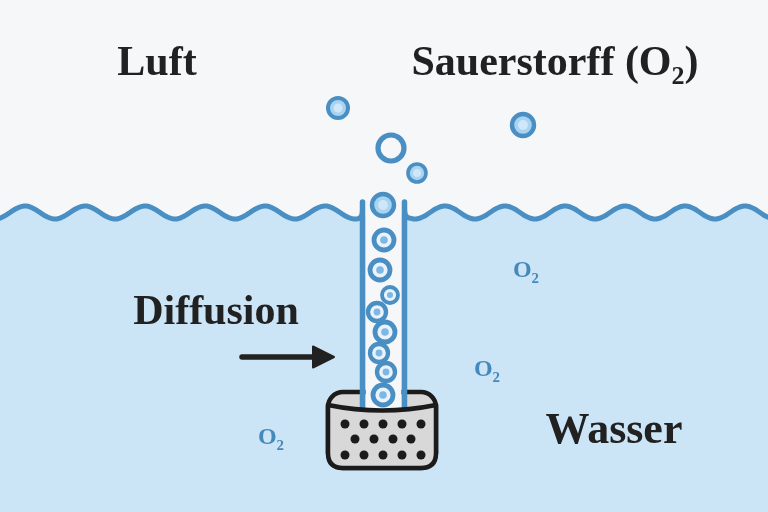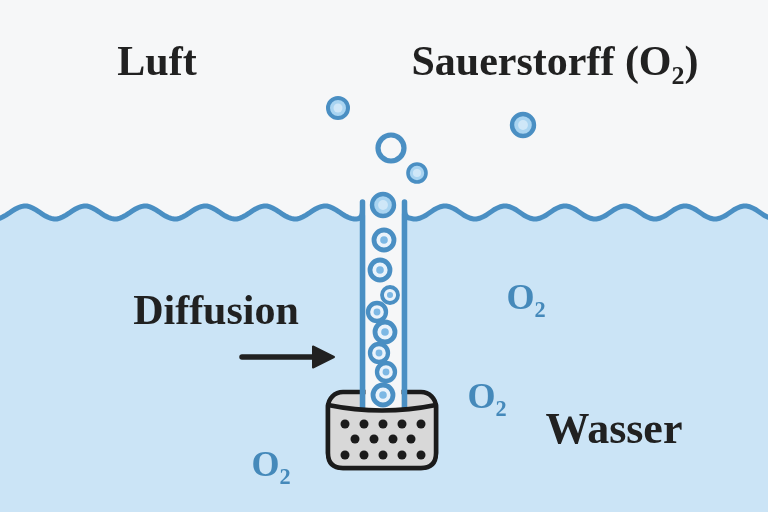--- a/index.html
+++ b/index.html
@@ -10,21 +10,21 @@
   .stage svg{position:absolute;left:0;top:0;display:block;}
   .label{
     position:absolute;transform:translate(-50%,-50%);
     font-weight:700;white-space:nowrap;line-height:1;letter-spacing:0;
   }
   .fs-main{font-size:42px;}
   .fs-water{font-size:44px;}
   .label sub{font-size:0.62em;line-height:0;}
   .o2-marker{
     position:absolute;transform:translate(-50%,-50%);
-    font-weight:700;font-size:36px;line-height:1;white-space:nowrap;margin-top:28px;
+    font-weight:700;font-size:24px;line-height:1;white-space:nowrap;
   }
   .o2-marker sub{font-size:0.62em;line-height:0;}
 </style>
 </head>
 <body>
 
 <div class="stage">
   <svg id="scene" width="768" height="512" viewBox="0 0 768 512">
       <rect x="0" y="0" width="768" height="512" fill="#f6f7f8"></rect>
       <path d="M0.0,218.1L3.0,216.8L6.0,215.1L9.0,213.2L12.0,211.1L15.0,209.3L18.0,207.7L21.0,206.6L24.0,206.0L27.0,206.1L30.0,206.9L33.0,208.2L36.0,209.9L39.0,211.8L42.0,213.9L45.0,215.8L48.0,217.3L51.0,218.4L54.0,219.0L57.0,218.9L60.0,218.1L63.0,216.8L66.0,215.1L69.0,213.2L72.0,211.1L75.0,209.3L78.0,207.7L81.0,206.6L84.0,206.0L87.0,206.1L90.0,206.9L93.0,208.2L96.0,209.9L99.0,211.8L102.0,213.9L105.0,215.8L108.0,217.3L111.0,218.4L114.0,219.0L117.0,218.9L120.0,218.1L123.0,216.8L126.0,215.1L129.0,213.2L132.0,211.1L135.0,209.3L138.0,207.7L141.0,206.6L144.0,206.0L147.0,206.1L150.0,206.9L153.0,208.2L156.0,209.9L159.0,211.8L162.0,213.9L165.0,215.8L168.0,217.3L171.0,218.4L174.0,219.0L177.0,218.9L180.0,218.1L183.0,216.8L186.0,215.1L189.0,213.2L192.0,211.1L195.0,209.3L198.0,207.7L201.0,206.6L204.0,206.0L207.0,206.1L210.0,206.9L213.0,208.2L216.0,209.9L219.0,211.8L222.0,213.9L225.0,215.8L228.0,217.3L231.0,218.4L234.0,219.0L237.0,218.9L240.0,218.1L243.0,216.8L246.0,215.1L249.0,213.2L252.0,211.1L255.0,209.3L258.0,207.7L261.0,206.6L264.0,206.0L267.0,206.1L270.0,206.9L273.0,208.2L276.0,209.9L279.0,211.8L282.0,213.9L285.0,215.7L288.0,217.3L291.0,218.4L294.0,219.0L297.0,218.9L300.0,218.1L303.0,216.8L306.0,215.1L309.0,213.2L312.0,211.1L315.0,209.3L318.0,207.7L321.0,206.6L324.0,206.0L327.0,206.1L330.0,206.9L333.0,208.2L336.0,209.9L339.0,211.8L342.0,213.9L345.0,215.7L348.0,217.3L351.0,218.4L354.0,219.0L357.0,218.9L360.0,218.1L363.0,216.8L366.0,215.1L369.0,213.2L372.0,211.1L375.0,209.3L378.0,207.7L381.0,206.6L384.0,206.0L387.0,206.1L390.0,206.9L393.0,208.2L396.0,209.9L399.0,211.8L402.0,213.9L405.0,215.8L408.0,217.3L411.0,218.4L414.0,219.0L417.0,218.9L420.0,218.1L423.0,216.8L426.0,215.1L429.0,213.2L432.0,211.1L435.0,209.3L438.0,207.7L441.0,206.6L444.0,206.0L447.0,206.1L450.0,206.9L453.0,208.2L456.0,209.9L459.0,211.8L462.0,213.9L465.0,215.8L468.0,217.3L471.0,218.4L474.0,219.0L477.0,218.9L480.0,218.1L483.0,216.8L486.0,215.1L489.0,213.2L492.0,211.1L495.0,209.3L498.0,207.7L501.0,206.6L504.0,206.0L507.0,206.1L510.0,206.9L513.0,208.2L516.0,209.9L519.0,211.8L522.0,213.9L525.0,215.7L528.0,217.3L531.0,218.4L534.0,219.0L537.0,218.9L540.0,218.1L543.0,216.8L546.0,215.1L549.0,213.2L552.0,211.1L555.0,209.3L558.0,207.7L561.0,206.6L564.0,206.0L567.0,206.1L570.0,206.9L573.0,208.2L576.0,209.9L579.0,211.8L582.0,213.9L585.0,215.7L588.0,217.3L591.0,218.4L594.0,219.0L597.0,218.9L600.0,218.1L603.0,216.8L606.0,215.1L609.0,213.2L612.0,211.1L615.0,209.3L618.0,207.7L621.0,206.6L624.0,206.0L627.0,206.1L630.0,206.9L633.0,208.2L636.0,209.9L639.0,211.8L642.0,213.9L645.0,215.7L648.0,217.3L651.0,218.4L654.0,219.0L657.0,218.9L660.0,218.1L663.0,216.8L666.0,215.1L669.0,213.2L672.0,211.1L675.0,209.3L678.0,207.7L681.0,206.6L684.0,206.0L687.0,206.1L690.0,206.9L693.0,208.2L696.0,209.9L699.0,211.8L702.0,213.9L705.0,215.8L708.0,217.3L711.0,218.4L714.0,219.0L717.0,218.9L720.0,218.1L723.0,216.8L726.0,215.1L729.0,213.2L732.0,211.1L735.0,209.3L738.0,207.7L741.0,206.6L744.0,206.0L747.0,206.1L750.0,206.9L753.0,208.2L756.0,209.9L759.0,211.8L762.0,213.9L765.0,215.7L768.0,217.3L768.0,217.3L768,512L0,512Z" fill="#cbe4f6"></path>

